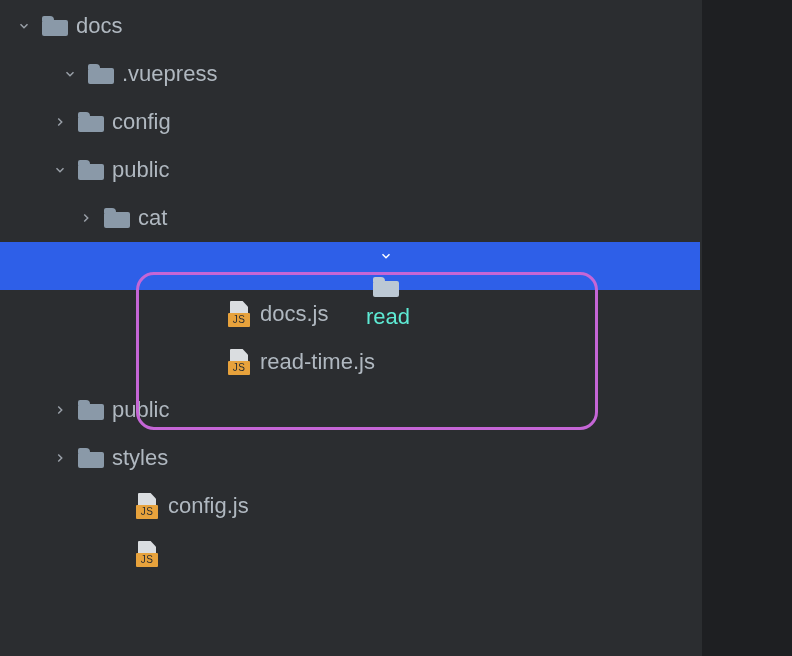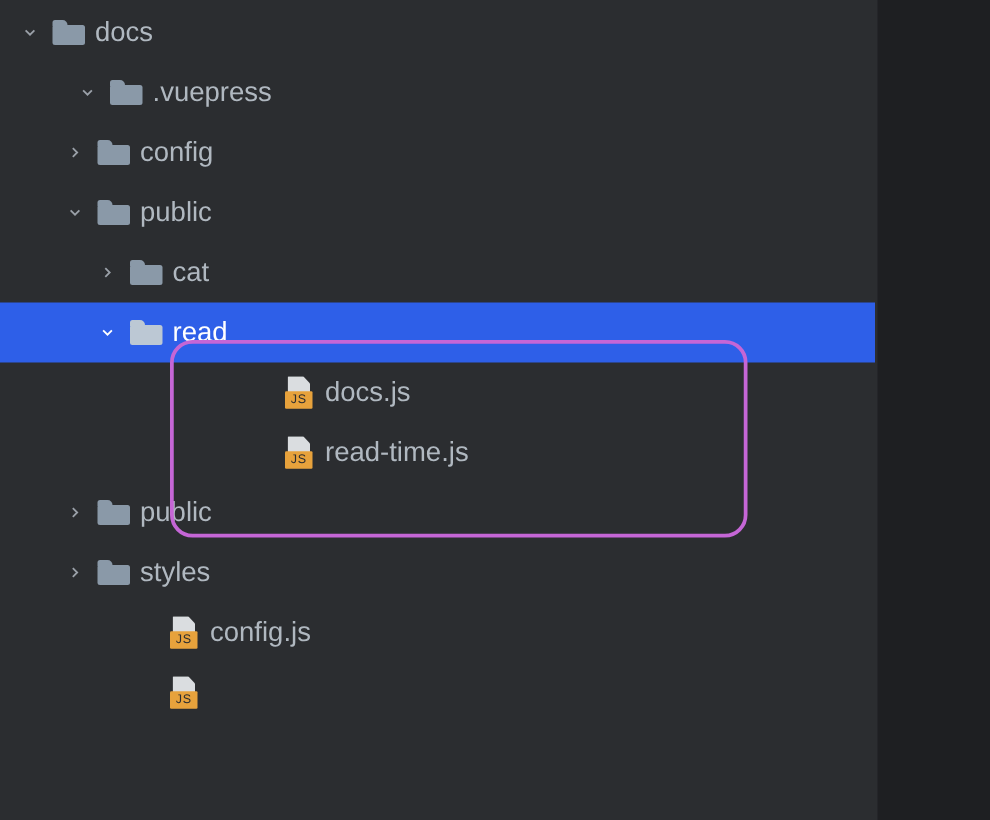--- a/index.html
+++ b/index.html
@@ -25,21 +25,22 @@
   }
   .row {
     display: flex;
     align-items: center;
     height: 48px;
     white-space: nowrap;
     position: relative;
   }
   .row.selected {
     background: #2e5fe8;
-    color: #ffffff;
+    color: #5eead4;
+    flex-direction: column;
   }
   .chevron {
     width: 28px;
     display: inline-flex;
     align-items: center;
     justify-content: center;
     flex: 0 0 28px;
   }
   .chevron svg { stroke: #9aa0a8; }
   .row.selected .chevron svg { stroke: #ffffff; }

